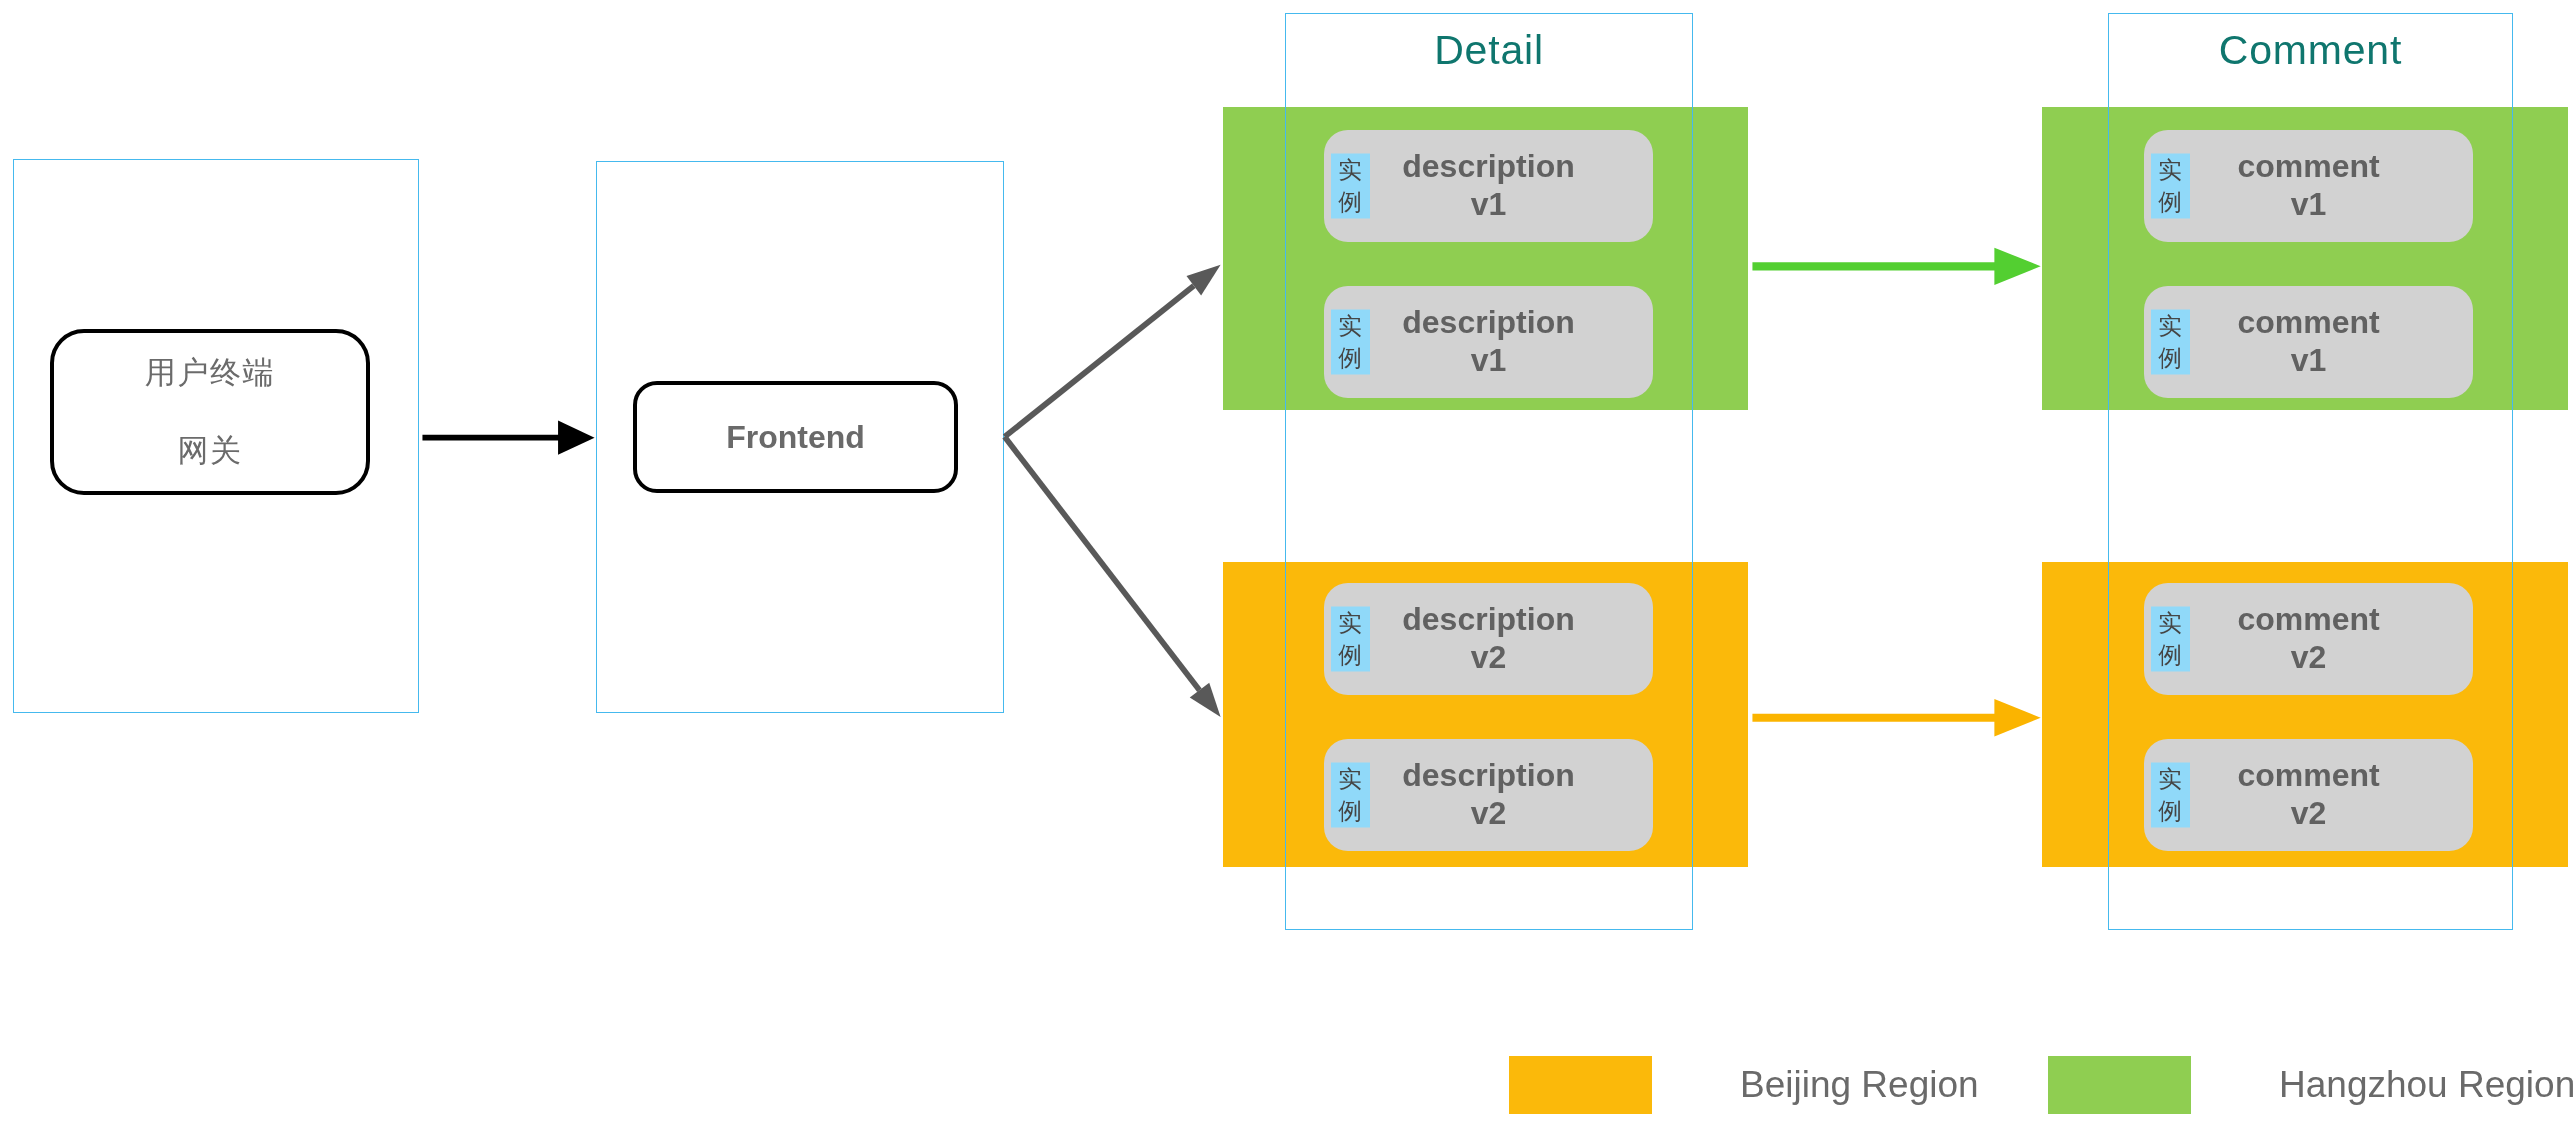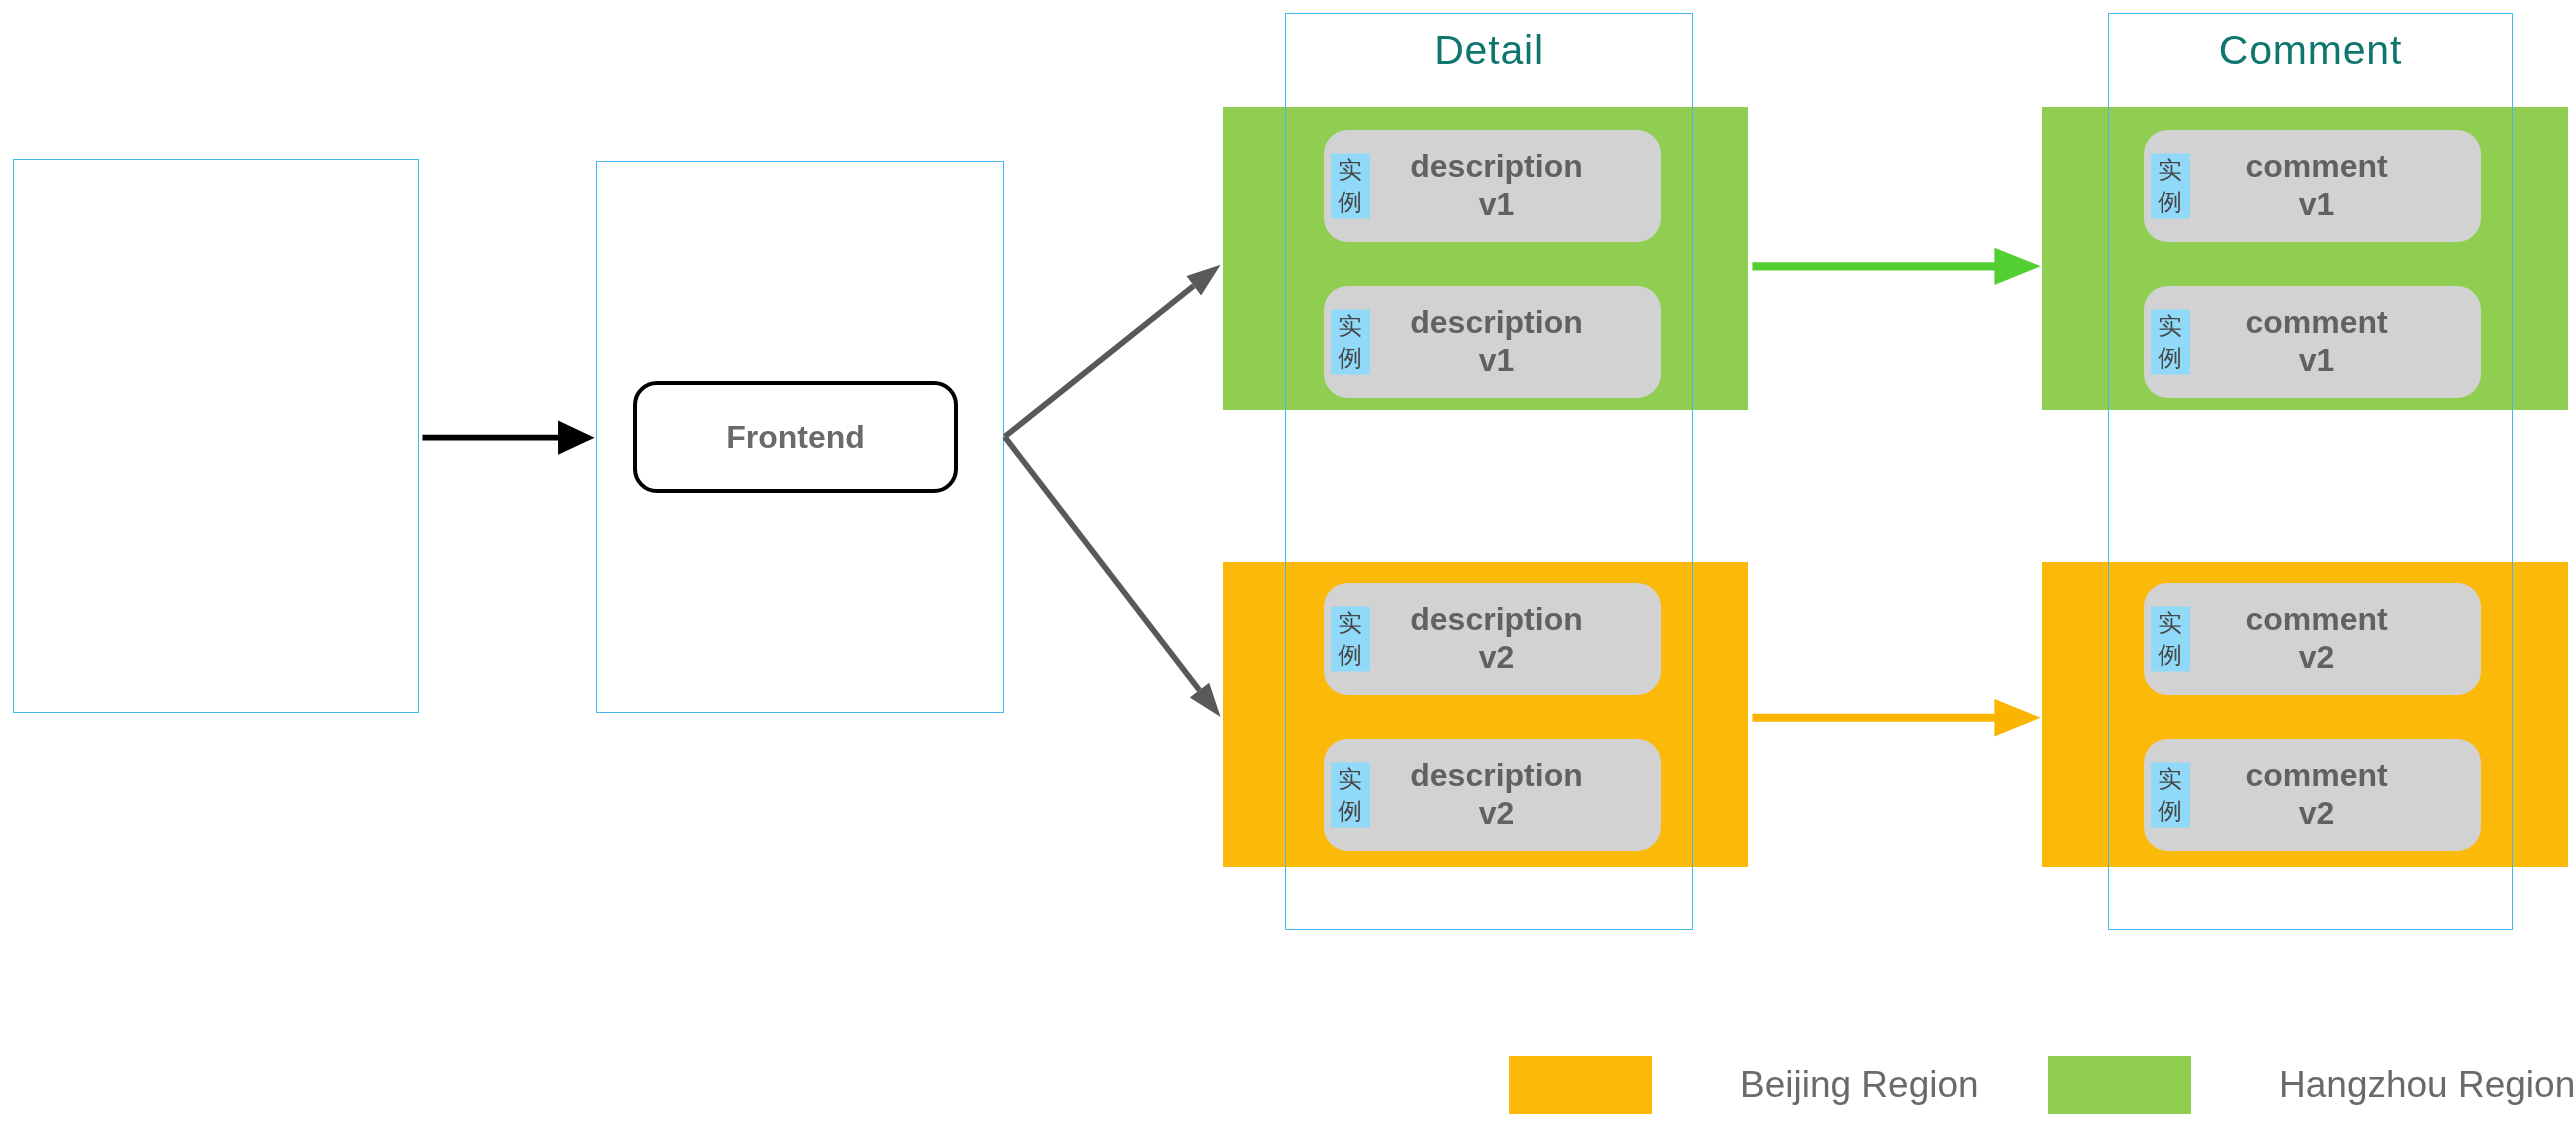--- a/index.html
+++ b/index.html
@@ -57,21 +57,20 @@
     background: #D2D2D2;
     border-radius: 24px;
     display: flex;
     align-items: center;
     justify-content: center;
     text-align: center;
     font-size: 32px;
     line-height: 1.18;
     font-weight: bold;
     color: #616161;
-    padding-left: 8px;
   }
   .instance-tag {
     position: absolute;
     left: 6.5px;
     top: 50%;
     transform: translateY(-50%);
     width: 39px;
     height: 65px;
     background: #90D9F9;
     color: #454545;
@@ -107,20 +106,24 @@
 <body>
 
 <div id="canvas">
 
   <div class="abs band" style="left: 1223px; top: 107px; width: 525px; height: 303px; background: rgb(143, 206, 81);"></div>
   <div class="abs band" style="left: 1223px; top: 562px; width: 525px; height: 305px; background: rgb(251, 185, 10);"></div>
   <div class="abs band" style="left: 2042px; top: 107px; width: 526px; height: 303px; background: rgb(143, 206, 81);"></div>
   <div class="abs band" style="left: 2042px; top: 562px; width: 526px; height: 305px; background: rgb(251, 185, 10);"></div>
 
   <div class="abs blue-container" style="left:13px; top:159px; width:406px; height:554px;"></div>
+  <div id="user-gateway-box" class="abs node" style="left:50px; top:329px; width:320px; height:166px;">
+    <div>用户终端</div>
+    <div>网关</div>
+  </div>
 
   <div class="abs blue-container" style="left:596px; top:161px; width:408px; height:552px;"></div>
   <div id="frontend-box" class="abs node" style="left:633px; top:381px; width:325px; height:112px;">
     <div>Frontend</div>
   </div>
 
   <div class="abs blue-container" style="left:1285px; top:13px; width:408px; height:917px;">
     <div class="column-title">Detail</div>
   </div>
 

